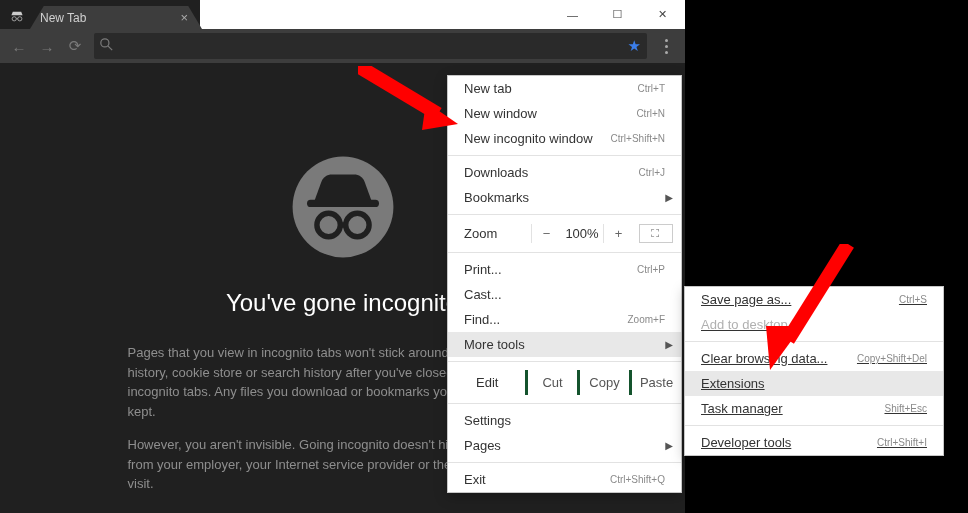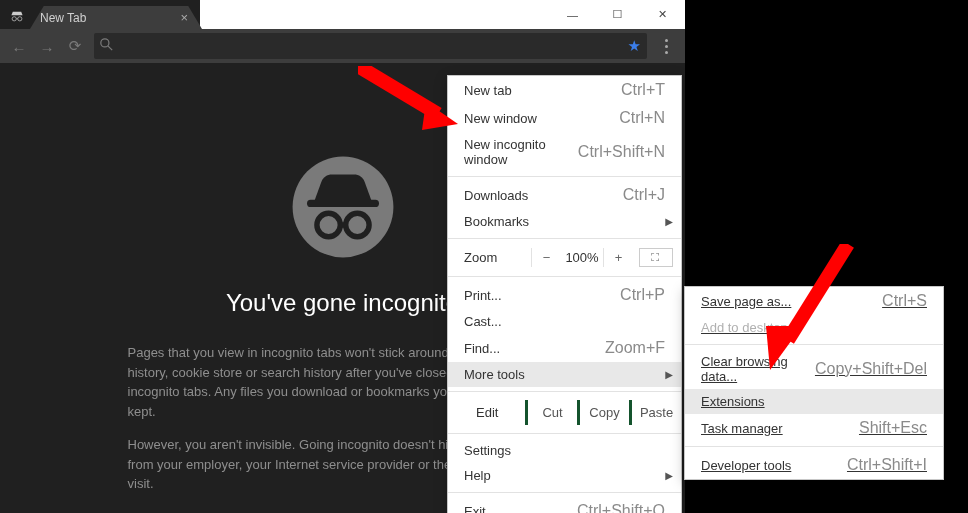--- a/index.html
+++ b/index.html
@@ -23,21 +23,21 @@
 .content { height:450px; background:#202020; color:#a8a8a8; text-align:center; padding-top:90px; }
 .hat-svg { margin:0 auto 24px; }
 .heading { color:#fff; font-size:24px; font-weight:300; margin-bottom:26px; }
 .para { font-size:13px; line-height:1.5; max-width:430px; margin:0 auto 14px; text-align:left; color:#8e8e8e; }
 
 .menu { position:absolute; background:#fff; border:1px solid #c7c7c7; box-shadow:0 4px 12px rgba(0,0,0,.25); font-size:13px; color:#333; }
 .menu1 { left:447px; top:75px; width:235px; }
 .menu-row { display:flex; align-items:center; padding:5px 16px; position:relative; }
 .menu-row.hov { background:#e8e8e8; }
 .menu-label { flex:1; }
-.menu-short { color:#8a8a8a; font-size:16px; }
+.menu-short { color:#8a8a8a; font-size:10px; }
 .menu-arrow { position:absolute; right:8px; color:#555; font-size:10px; }
 .menu-sep { height:1px; background:#e2e2e2; margin:4px 0; }
 .zoom-row { display:flex; align-items:center; padding:5px 8px 5px 16px; }
 .zoom-cell { flex:1; }
 .zoom-btn { width:30px; text-align:center; color:#666; border-left:1px solid #e2e2e2; padding:2px 0; }
 .zoom-val { width:42px; text-align:center; }
 .zoom-full { width:34px; border:1px solid #ccc; margin-left:6px; text-align:center; font-size:11px; padding:2px 0; color:#666; letter-spacing:2px; }
 .edit-row { display:flex; align-items:center; padding:4px 0 4px 28px; }
 .edit-cell { width:52px; text-align:center; border-left:3px solid #14532d; padding:5px 0; color:#555; }
 .edit-cell:first-of-type { border-left:none; }
@@ -157,21 +157,21 @@
     <span class="edit-label">Edit</span>
     <span class="edit-cell">Cut</span>
     <span class="edit-cell">Copy</span>
     <span class="edit-cell">Paste</span>
   </div>
   <div class="menu-sep"></div>
   <div class="menu-row">
       <span class="menu-label">Settings</span>
     </div>
   <div class="menu-row">
-      <span class="menu-label">Help</span>
+      <span class="menu-label">Pages</span>
       <span class="menu-arrow">▶</span>
     </div>
   <div class="menu-sep"></div>
   <div class="menu-row">
       <span class="menu-label">Exit</span>
       <span class="menu-short">Ctrl+Shift+Q</span>
     </div>
 </div>
 
 <div class="menu menu2">

